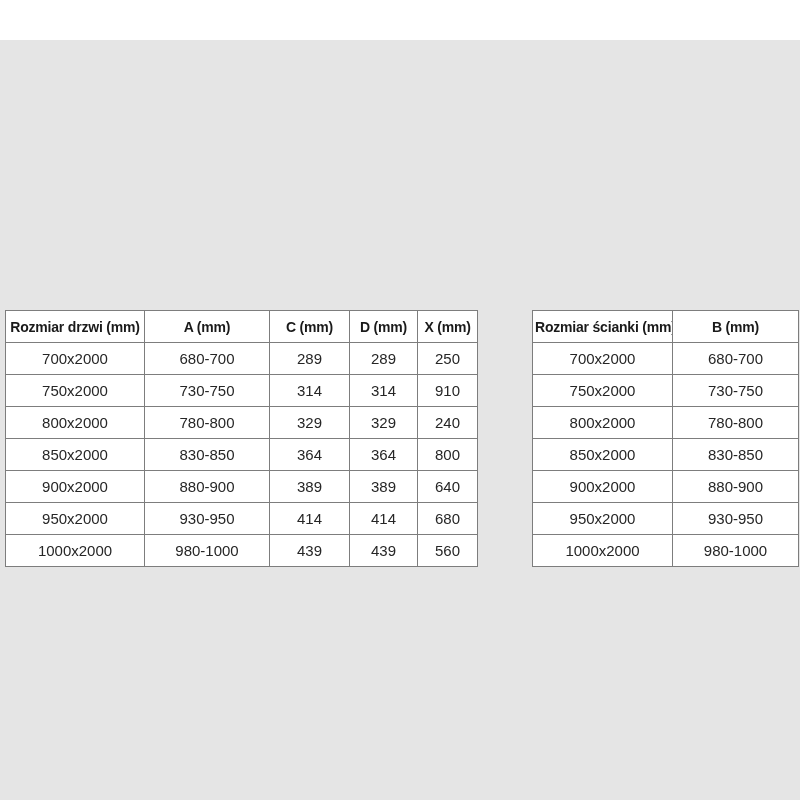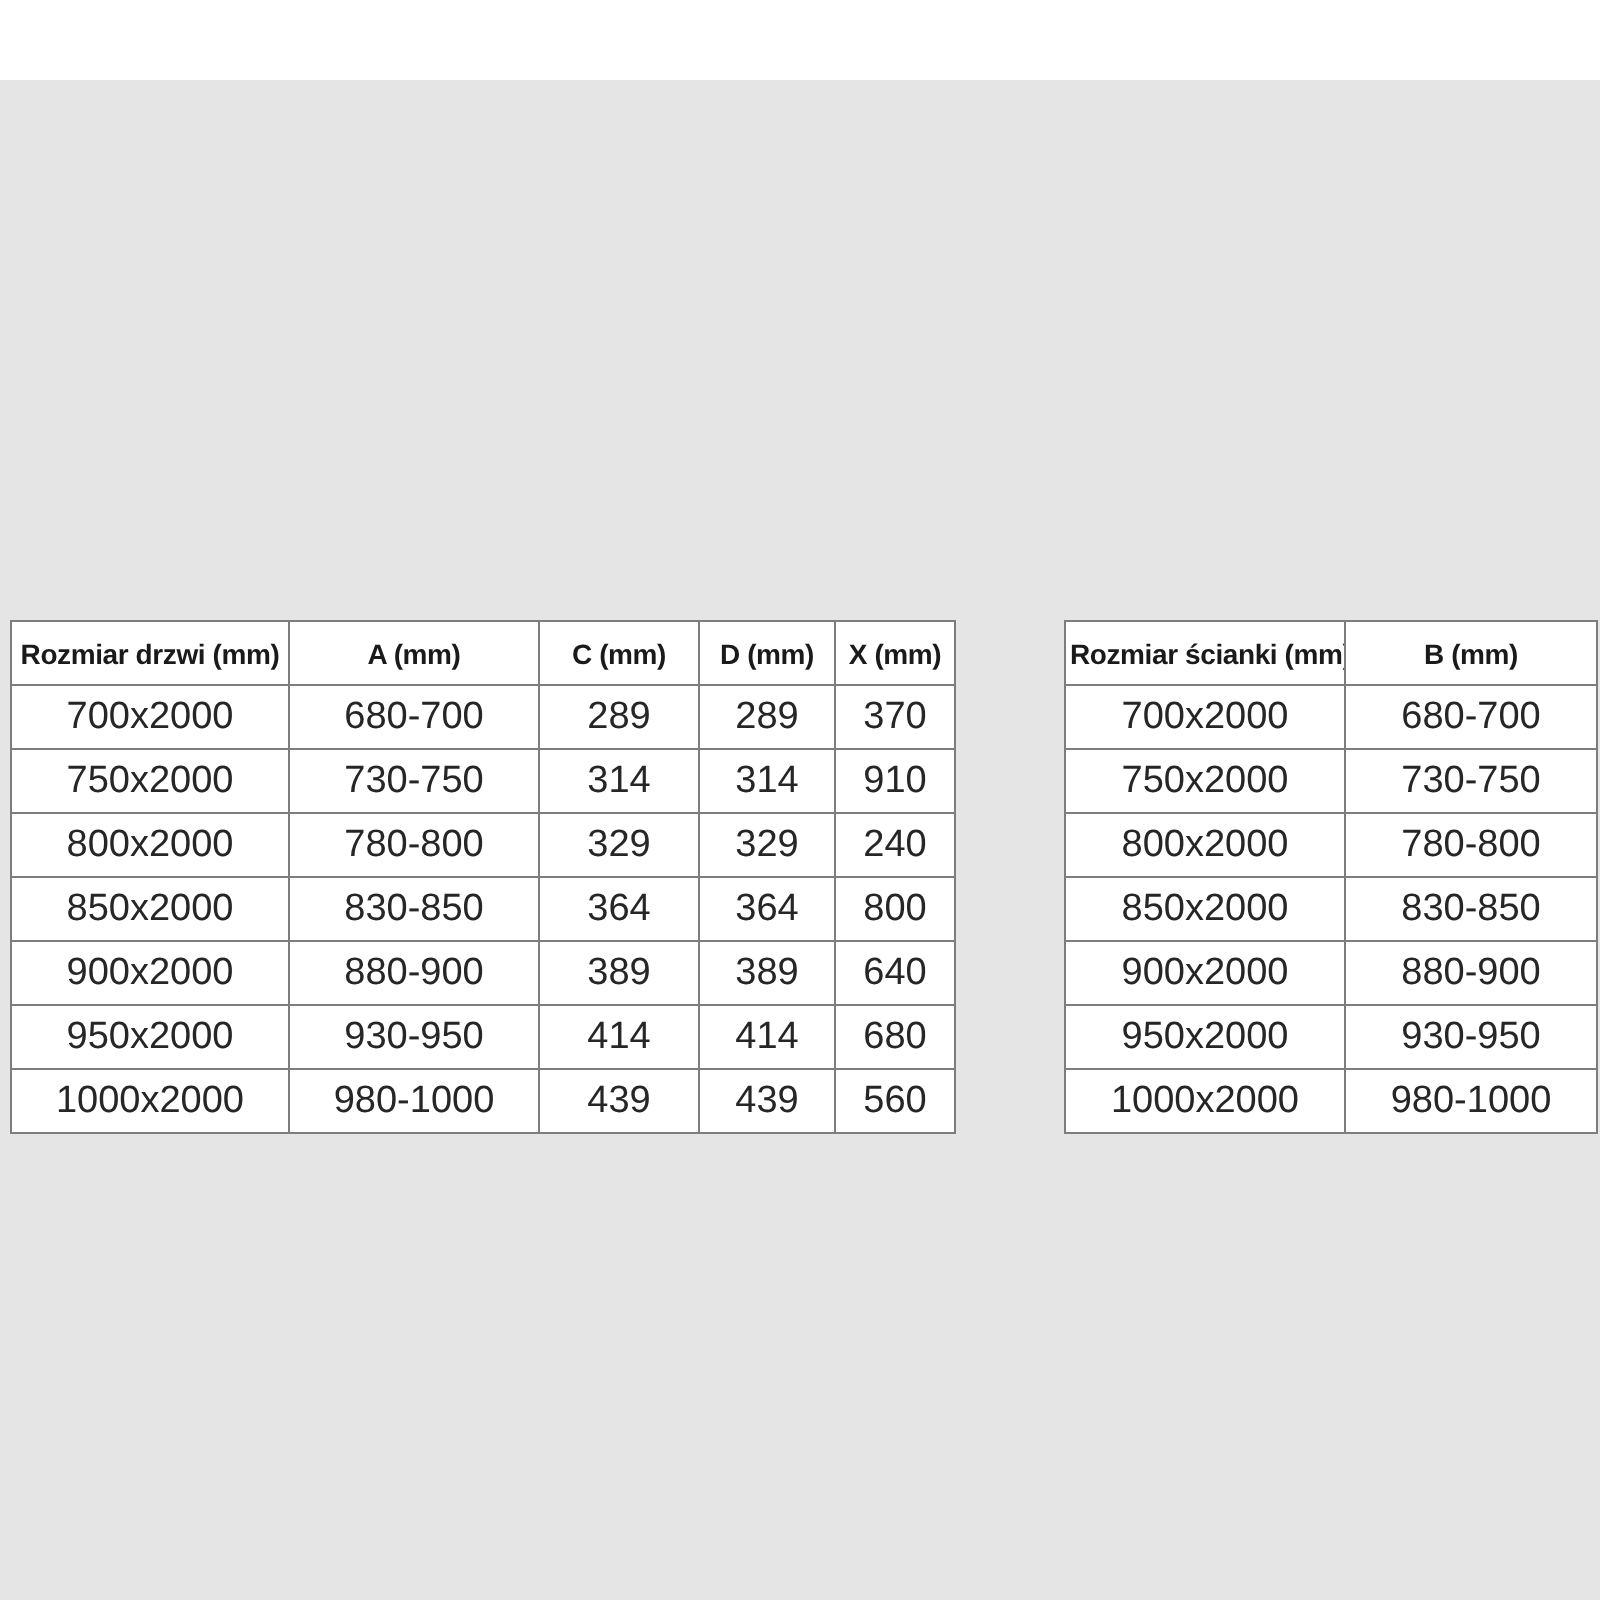--- a/index.html
+++ b/index.html
@@ -37,21 +37,21 @@
     overflow: hidden;
     white-space: nowrap;
   }
   table.size-table th {
     font-size: 14px;
     font-weight: bold;
     color: #1a1a1a;
     letter-spacing: -0.2px;
   }
   table.size-table td {
-    font-size: 19px;
+    font-size: 15px;
     font-weight: normal;
     color: #262626;
   }
 </style>
 </head>
 <body>
 
 <div class="canvas">
 
   <table class="size-table" id="door-table">
@@ -70,21 +70,21 @@
         <th>D (mm)</th>
         <th>X (mm)</th>
       </tr>
     </thead>
     <tbody>
       <tr>
         <td>700x2000</td>
         <td>680-700</td>
         <td>289</td>
         <td>289</td>
-        <td>370</td>
+        <td>250</td>
       </tr>
       <tr>
         <td>750x2000</td>
         <td>730-750</td>
         <td>314</td>
         <td>314</td>
         <td>910</td>
       </tr>
       <tr>
         <td>800x2000</td>

